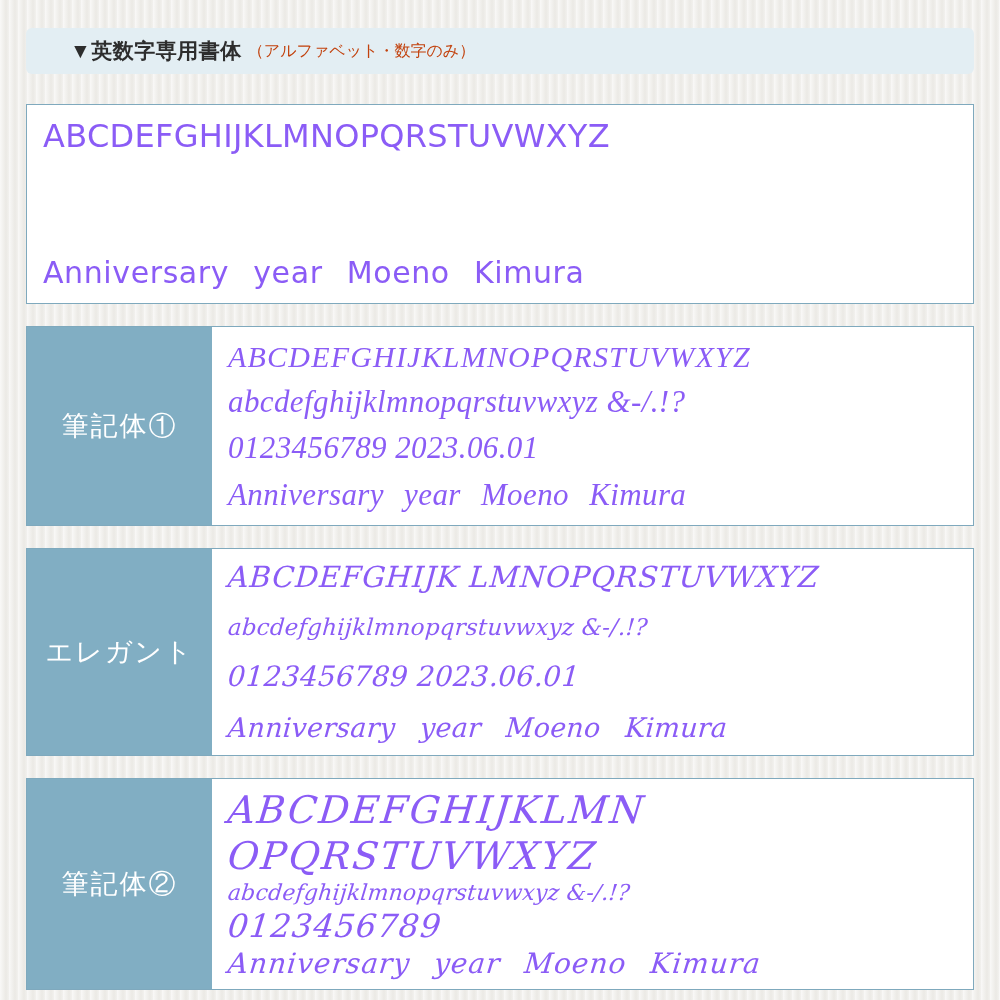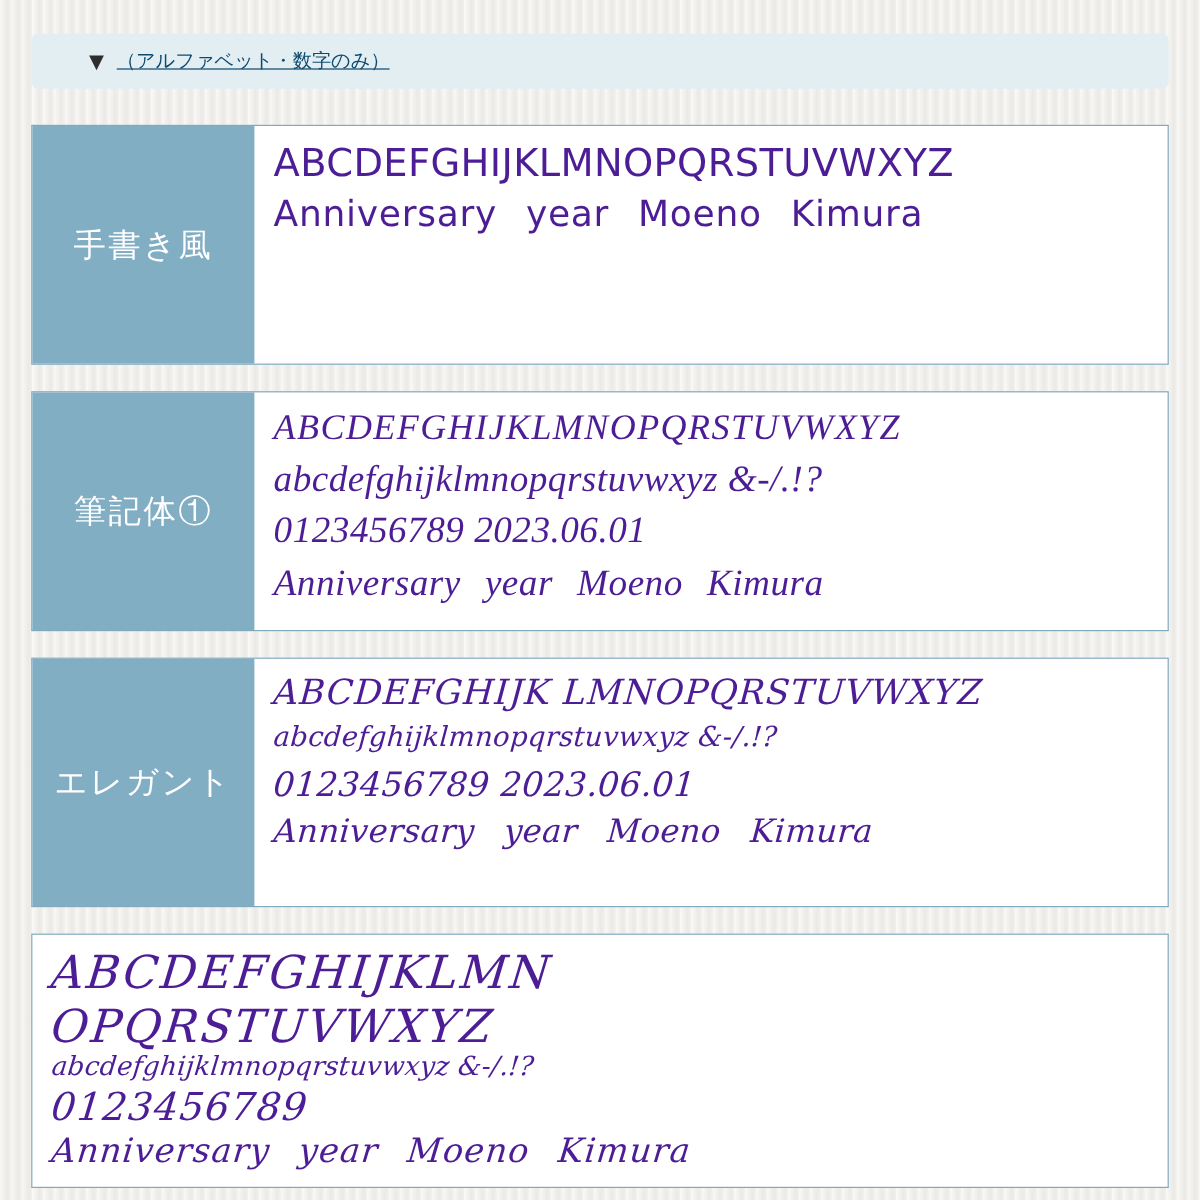--- a/index.html
+++ b/index.html
@@ -44,24 +44,23 @@
   }
   .header-title {
     font-size: 21px;
     color: #2d2d2d;
     letter-spacing: 0.5px;
     font-family: "Liberation Serif", serif;
     font-weight: 600;
   }
   .header-sub {
     font-size: 16px;
-    color: #0c4a6e;
+    color: #c2410c;
     margin-left: 6px;
     font-family: "Liberation Serif", serif;
-    text-decoration: underline;
   }
   .rows {
     margin-top: 30px;
     display: flex;
     flex-direction: column;
     gap: 22px;
   }
   .row {
     display: flex;
     border: 1px solid #7fa9bd;
@@ -79,22 +78,22 @@
     font-size: 27px;
     font-family: "Liberation Serif", serif;
     letter-spacing: 2px;
   }
   .row-sample {
     flex: 1 1 auto;
     padding: 10px 14px 10px 16px;
     box-sizing: border-box;
     display: flex;
     flex-direction: column;
-    justify-content: flex-start;
-    color: #4c1d95;
+    justify-content: space-between;
+    color: #8b5cf6;
     overflow: hidden;
   }
   .line {
     white-space: nowrap;
   }
   
   .s1 { height: 200px; }
   .s1 .row-sample { gap: 2px; }
   .s1 .line {
     font-family: "DejaVu Sans", sans-serif;
@@ -156,27 +155,27 @@
 </style>
 </head>
 <body>
 
 <div class="bg-texture"></div>
 
 <div class="page">
 
   <div class="header-bar">
     <span class="header-title">▼</span>
+    <span class="header-title">英数字専用書体</span>
     <span class="header-sub">（アルファベット・数字のみ）</span>
   </div>
 
   <div class="rows">
 
     <div class="row s1">
-      <div class="row-label">手書き風</div>
       <div class="row-sample">
         <div class="line l1">ABCDEFGHIJKLMNOPQRSTUVWXYZ</div>
         <div class="line l4">Anniversary      year    Moeno Kimura</div>
       </div>
     </div>
 
     <div class="row s2">
       <div class="row-label">筆記体①</div>
       <div class="row-sample">
         <div class="line l1">ABCDEFGHIJKLMNOPQRSTUVWXYZ</div>
@@ -190,20 +189,21 @@
       <div class="row-label">エレガント</div>
       <div class="row-sample">
         <div class="line l1">ABCDEFGHIJK LMNOPQRSTUVWXYZ</div>
         <div class="line l2">abcdefghijklmnopqrstuvwxyz &amp;-/.!?</div>
         <div class="line l3">0123456789  2023.06.01</div>
         <div class="line l4">Anniversary      year     Moeno Kimura</div>
       </div>
     </div>
 
     <div class="row s4">
+      <div class="row-label">筆記体②</div>
       <div class="row-sample">
         <div class="line l1">ABCDEFGHIJKLMN</div>
         <div class="line l2">OPQRSTUVWXYZ</div>
         <div class="line l3">abcdefghijklmnopqrstuvwxyz  &amp;-/.!?</div>
         <div class="line l4">0123456789</div>
         <div class="line l5">Anniversary    year    Moeno Kimura</div>
       </div>
     </div>
 
   </div>

